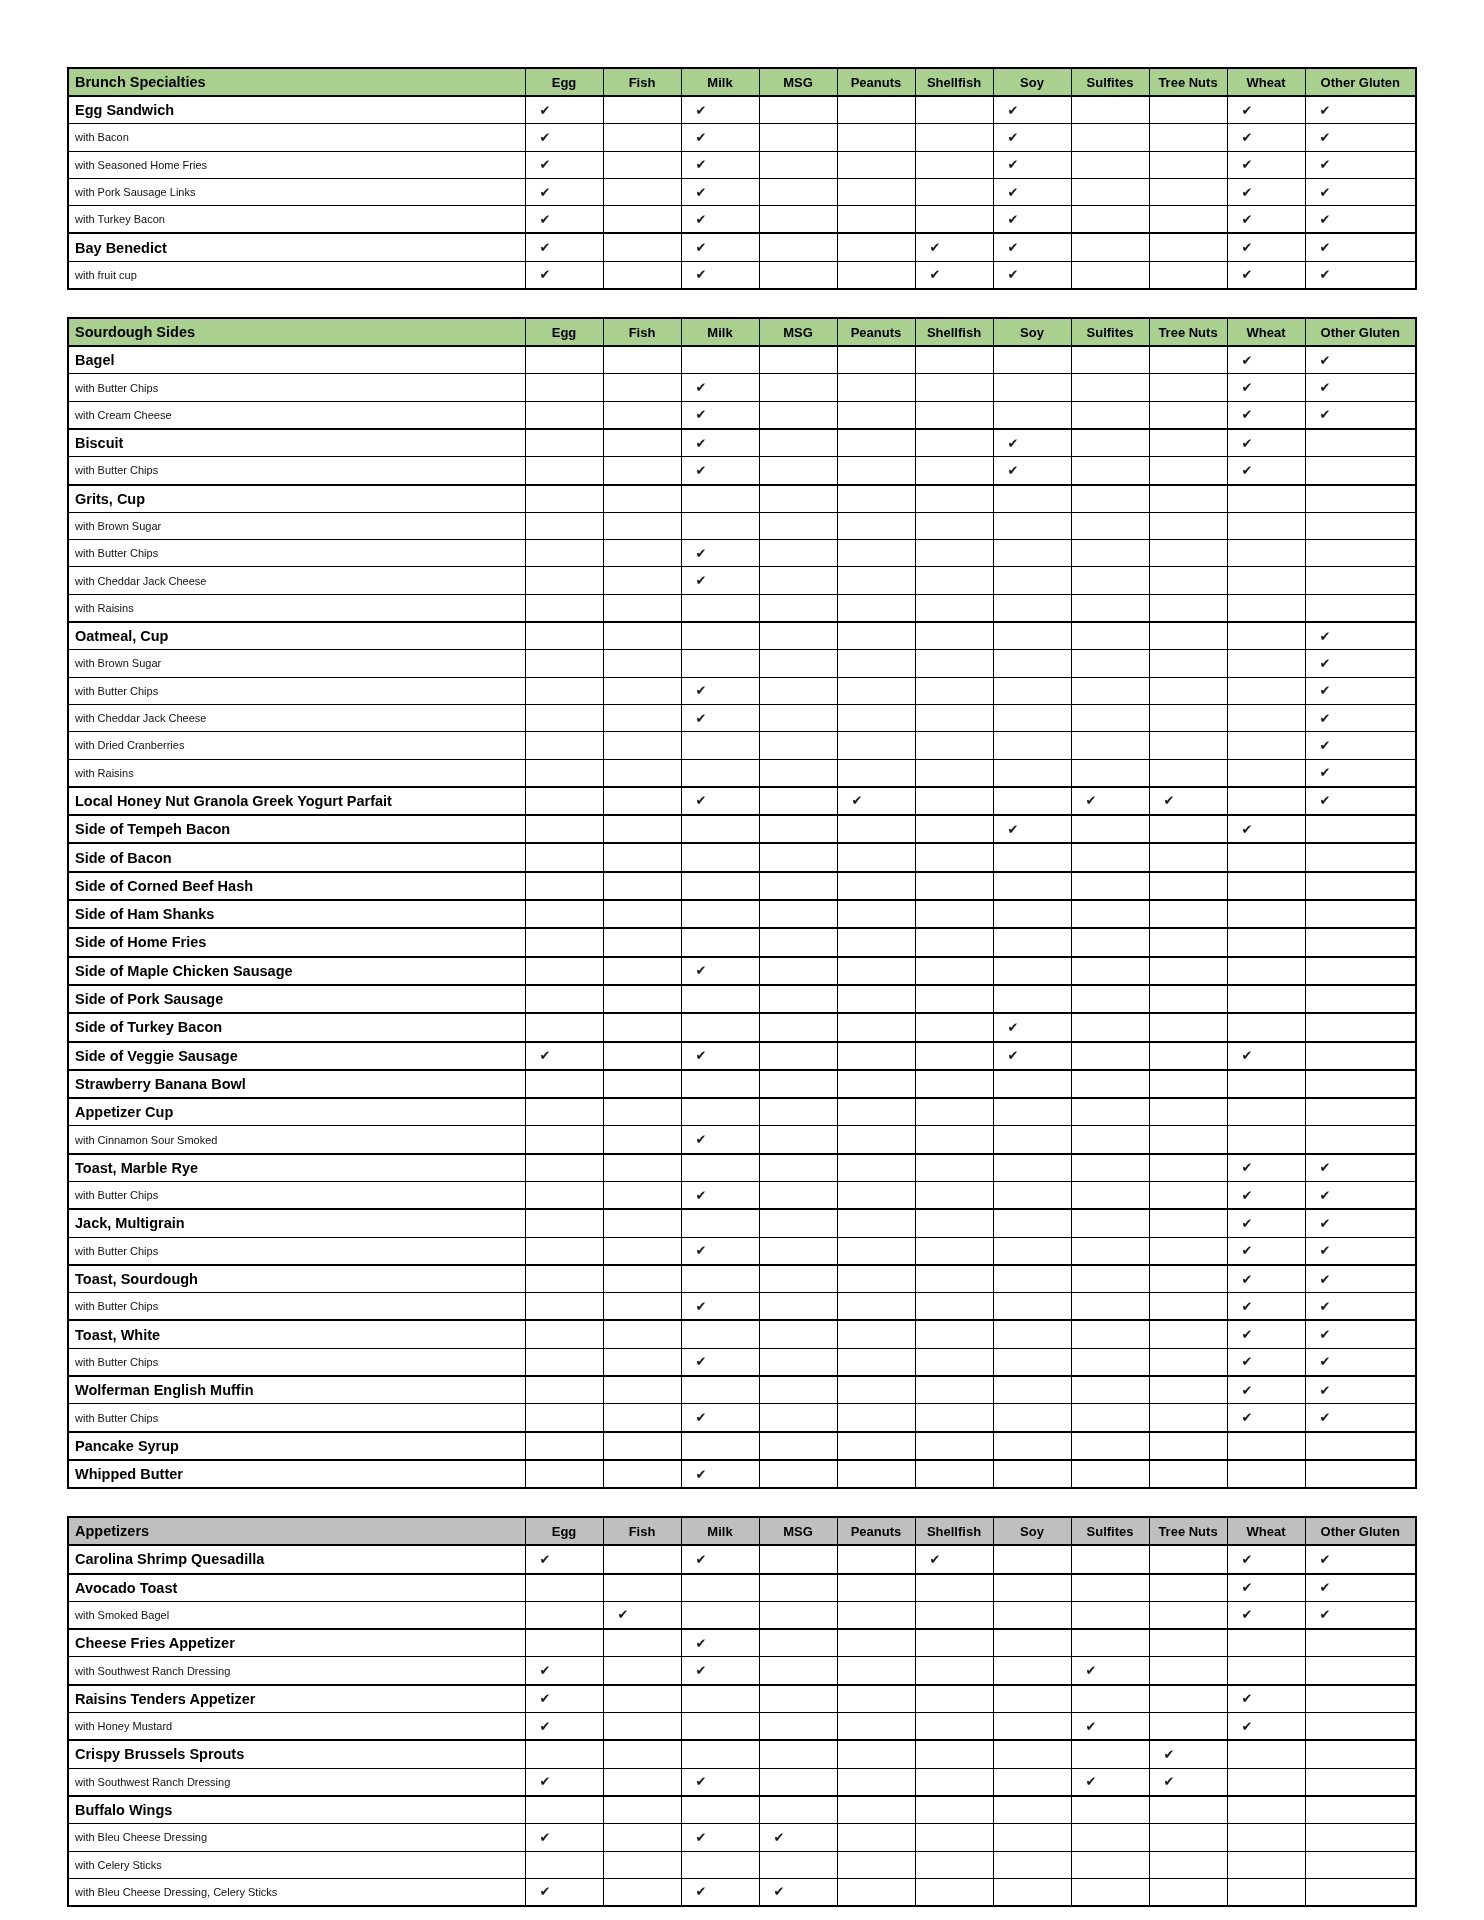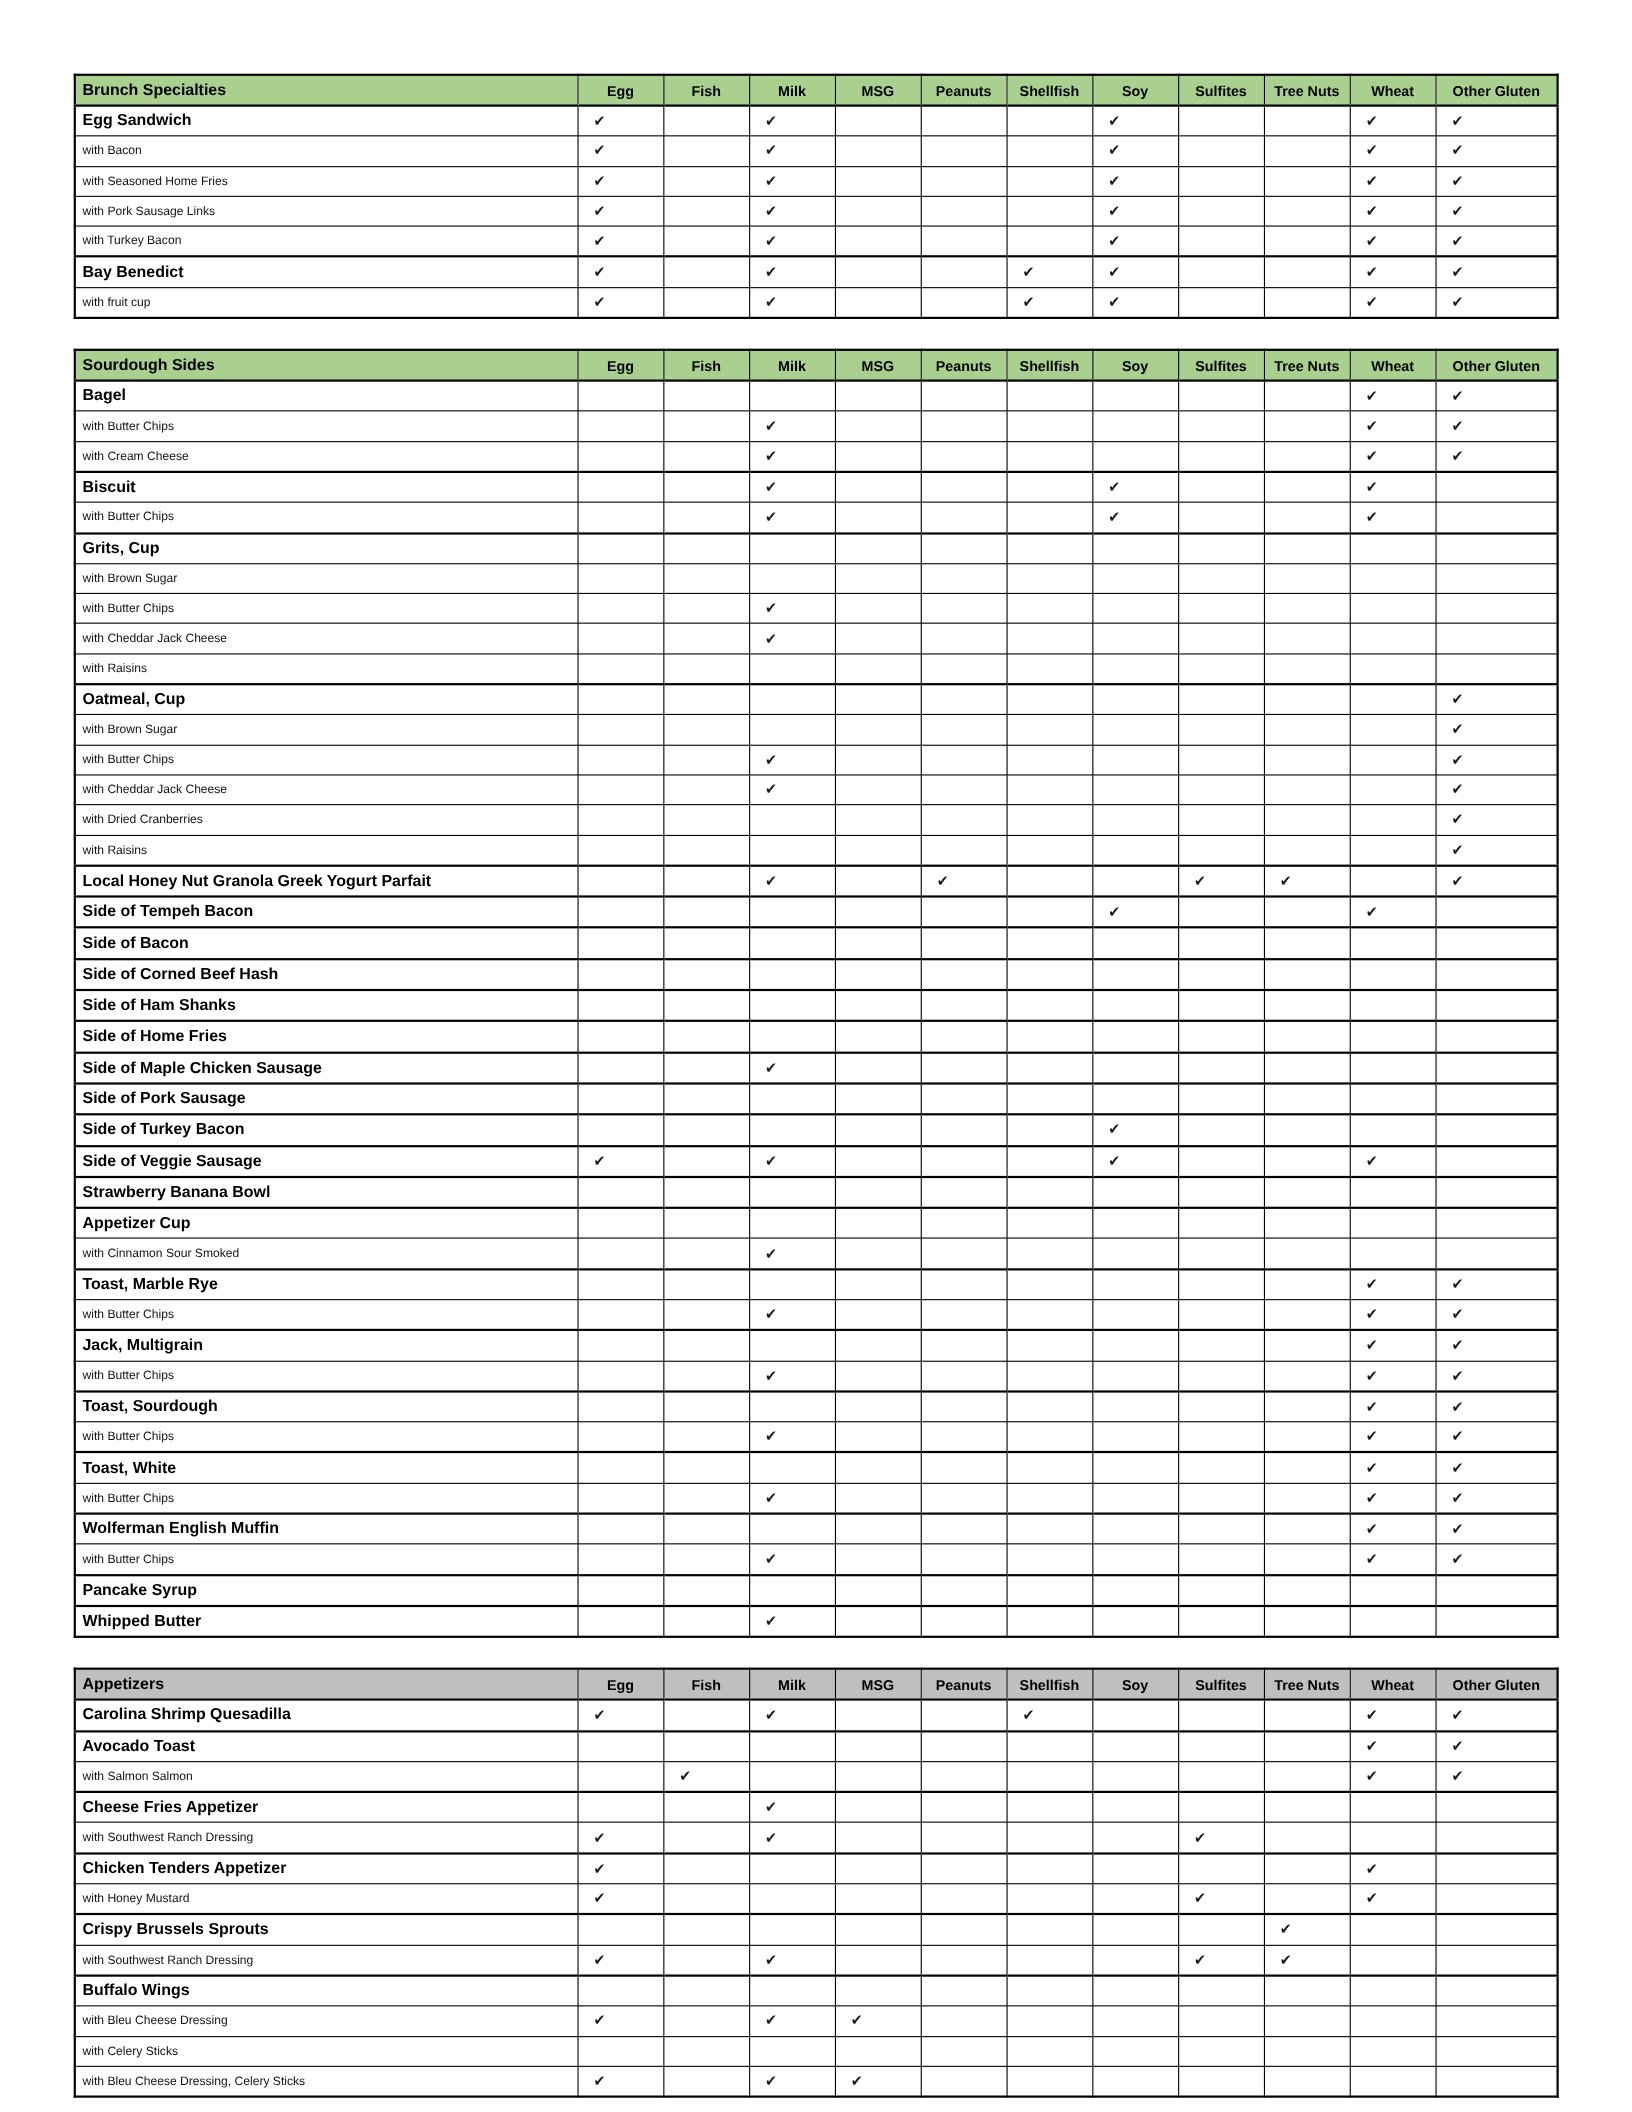--- a/index.html
+++ b/index.html
@@ -831,21 +831,21 @@
             <td class="chk"></td>
             <td class="chk"></td>
             <td class="chk"></td>
             <td class="chk"></td>
             <td class="chk"></td>
             <td class="chk"></td>
             <td class="chk"><span style="color: rgb(26, 26, 26);">✔</span></td>
             <td class="chk"><span style="color: rgb(26, 26, 26);">✔</span></td>
           </tr>
           <tr class="sub">
-            <td class="name">with Salmon Salmon</td>
+            <td class="name">with Smoked Bagel</td>
             <td class="chk"></td>
             <td class="chk"><span style="color: rgb(26, 26, 26);">✔</span></td>
             <td class="chk"></td>
             <td class="chk"></td>
             <td class="chk"></td>
             <td class="chk"></td>
             <td class="chk"></td>
             <td class="chk"></td>
             <td class="chk"></td>
             <td class="chk"><span style="color: rgb(26, 26, 26);">✔</span></td>
@@ -873,21 +873,21 @@
             <td class="chk"></td>
             <td class="chk"></td>
             <td class="chk"></td>
             <td class="chk"></td>
             <td class="chk"><span style="color: rgb(26, 26, 26);">✔</span></td>
             <td class="chk"></td>
             <td class="chk"></td>
             <td class="chk"></td>
           </tr>
           <tr class="item">
-            <td class="name">Chicken Tenders Appetizer</td>
+            <td class="name">Raisins Tenders Appetizer</td>
             <td class="chk"><span style="color: rgb(26, 26, 26);">✔</span></td>
             <td class="chk"></td>
             <td class="chk"></td>
             <td class="chk"></td>
             <td class="chk"></td>
             <td class="chk"></td>
             <td class="chk"></td>
             <td class="chk"></td>
             <td class="chk"></td>
             <td class="chk"><span style="color: rgb(26, 26, 26);">✔</span></td>

